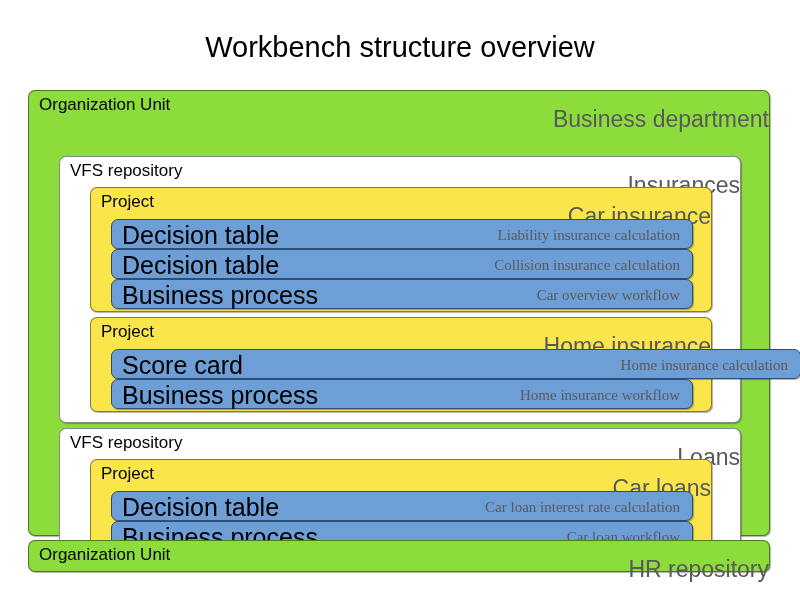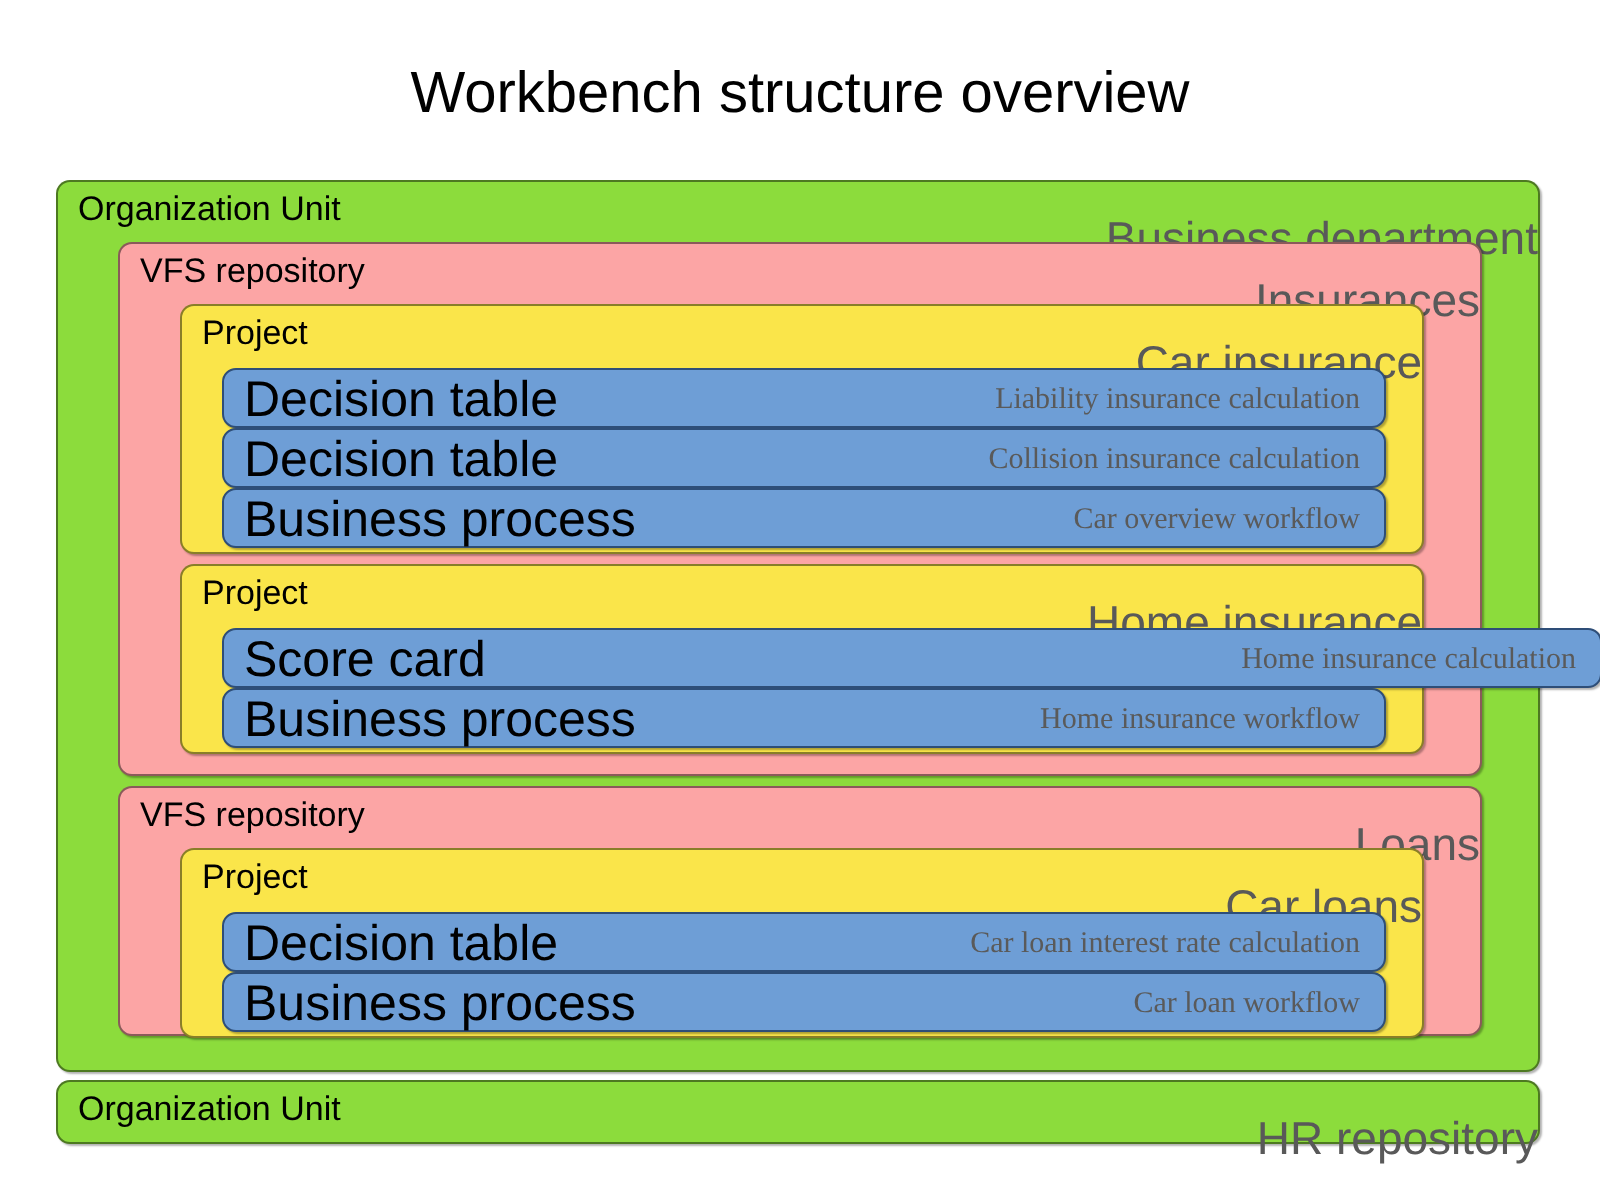--- a/index.html
+++ b/index.html
@@ -31,21 +31,21 @@
 
   
   .box {
     position: absolute;
     box-sizing: border-box;
     border-radius: 7px;
     border: 1px solid rgba(0,0,0,0.45);
     box-shadow: 1px 1px 1px rgba(0,0,0,0.30);
   }
   .org-unit   { background: #8CDC3C; }
-  .vfs-repo   { background: #fca5a5; }
+  .vfs-repo   { background: #ffffff; margin-top: 35px; }
   .project    { background: #FAE54A; }
 
   
   .box-head {
     position: absolute;
     left: 0;
     top: 0;
     height: 28px;
     width: 100%;
     box-sizing: border-box;

